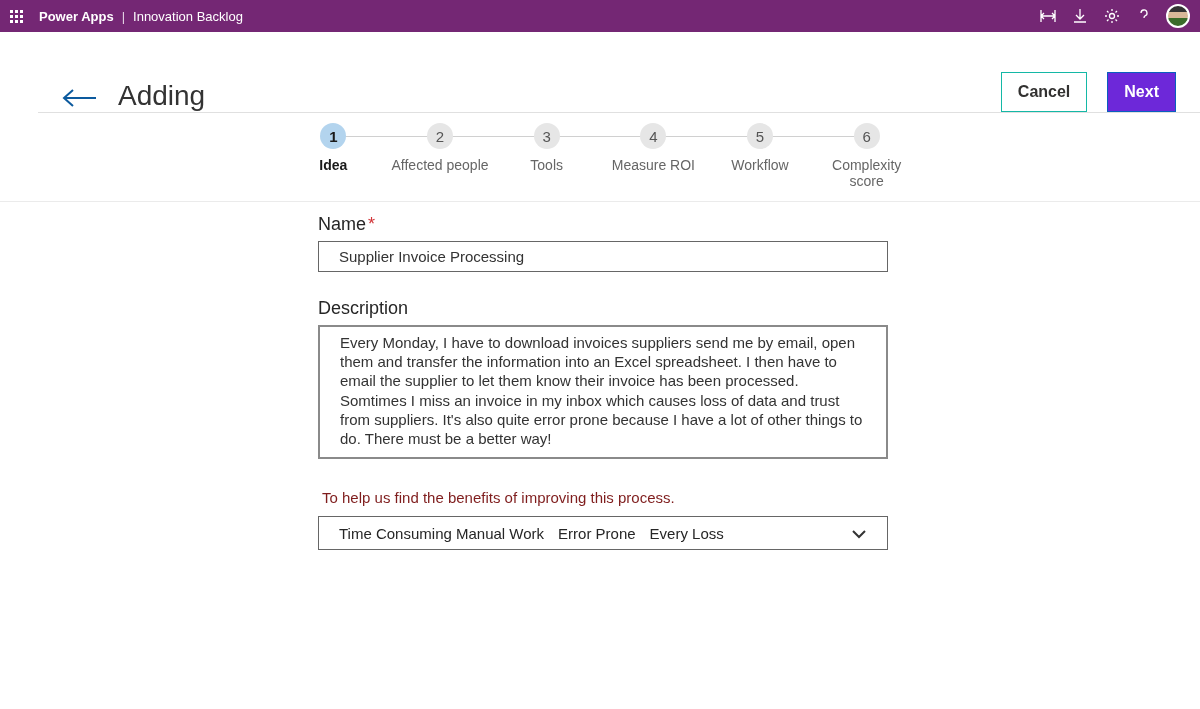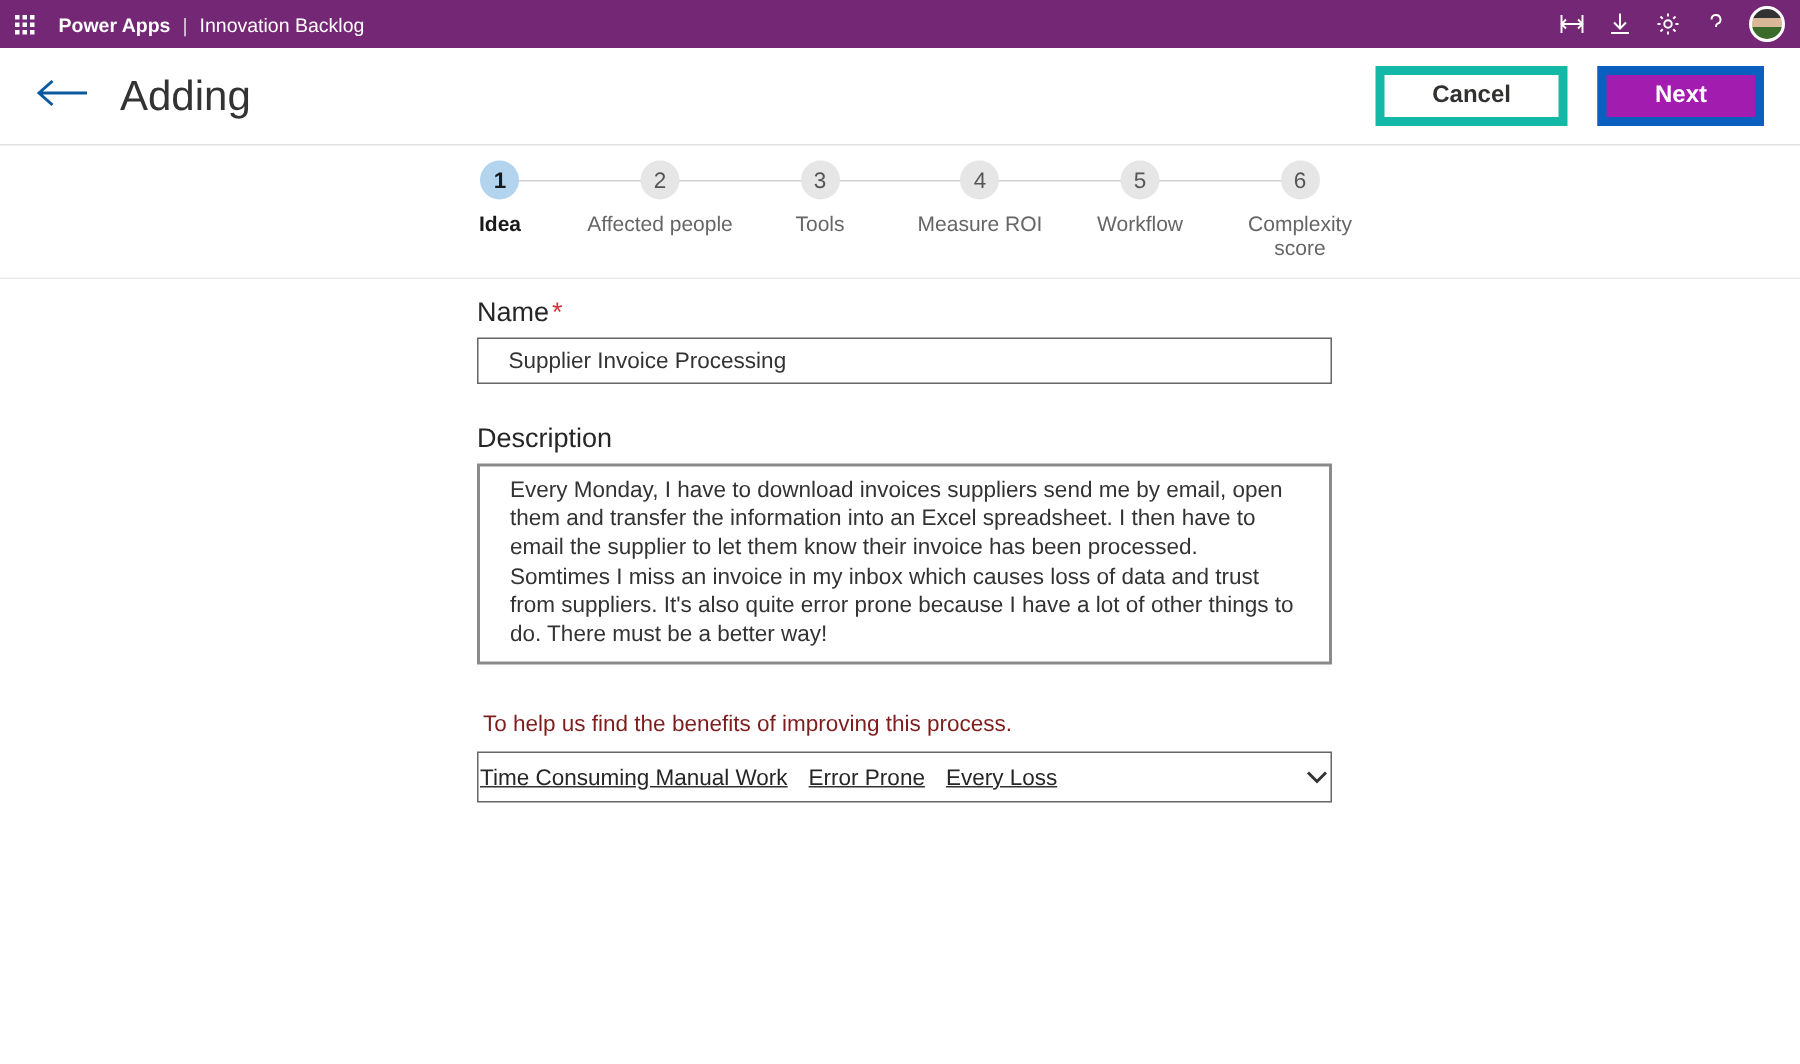--- a/index.html
+++ b/index.html
@@ -38,42 +38,43 @@
       cursor: pointer;
     }
     .topbar-icon svg { stroke: #fff; fill: none; stroke-width: 1.3; }
     .avatar {
       width: 24px; height: 24px; border-radius: 50%;
       background: linear-gradient(180deg, #333 0%, #333 30%, #d8b898 30%, #d8b898 60%, #3a6b2a 60%);
       border: 2px solid #fff;
       margin-left: 6px;
     }
     .header {
-      height: 65px;
+      height: 81px;
       border-bottom: 1px solid #e0e0e0;
       display: flex;
-      align-items: center;
+      align-items: flex-end;
       padding: 0 24px;
+      margin-left: 38px;
     }
     .back-arrow { cursor: pointer; margin-right: 20px; }
     .back-arrow svg { stroke: #0c5a9e; stroke-width: 2; fill: none; }
     .page-title { font-size: 28px; font-weight: 400; color: #333; }
     .header-spacer { flex: 1; }
     .btn {
       height: 40px;
-      padding: 0 32px;
+      padding: 0 16px;
       font-size: 16px;
       font-weight: 600;
       cursor: pointer;
-      border: 6px solid #14b8a6;
+      border: 1px solid #14b8a6;
       background: #fff;
       color: #323130;
     }
     .btn-primary {
-      background: #a21caf;
+      background: #6d28d9;
       border-color: #0a5fbf;
       color: #fff;
       margin-left: 20px;
     }
     .stepper-wrap {
       border-bottom: 1px solid #ebebeb;
       padding: 10px 0 12px 0;
     }
     .stepper {
       display: flex;
@@ -144,23 +145,22 @@
     }
     .helper {
       font-size: 15px;
       color: #7f1d1d;
       margin: 6px 0 10px 4px;
     }
     .multiselect {
       display: flex;
       align-items: center;
       height: 34px;
-      padding: 0 1px;
-      cursor: pointer;
-      text-decoration: underline;
+      padding: 0 20px;
+      cursor: pointer;
     }
     .ms-values { flex: 1; display: flex; gap: 14px; font-size: 15px; color: #262626; }
     .chev svg { stroke: #333; stroke-width: 2; fill: none; }
   </style>
 </head>
 <body>
 
 <div class="topbar">
   <div class="waffle">
     <span></span>

